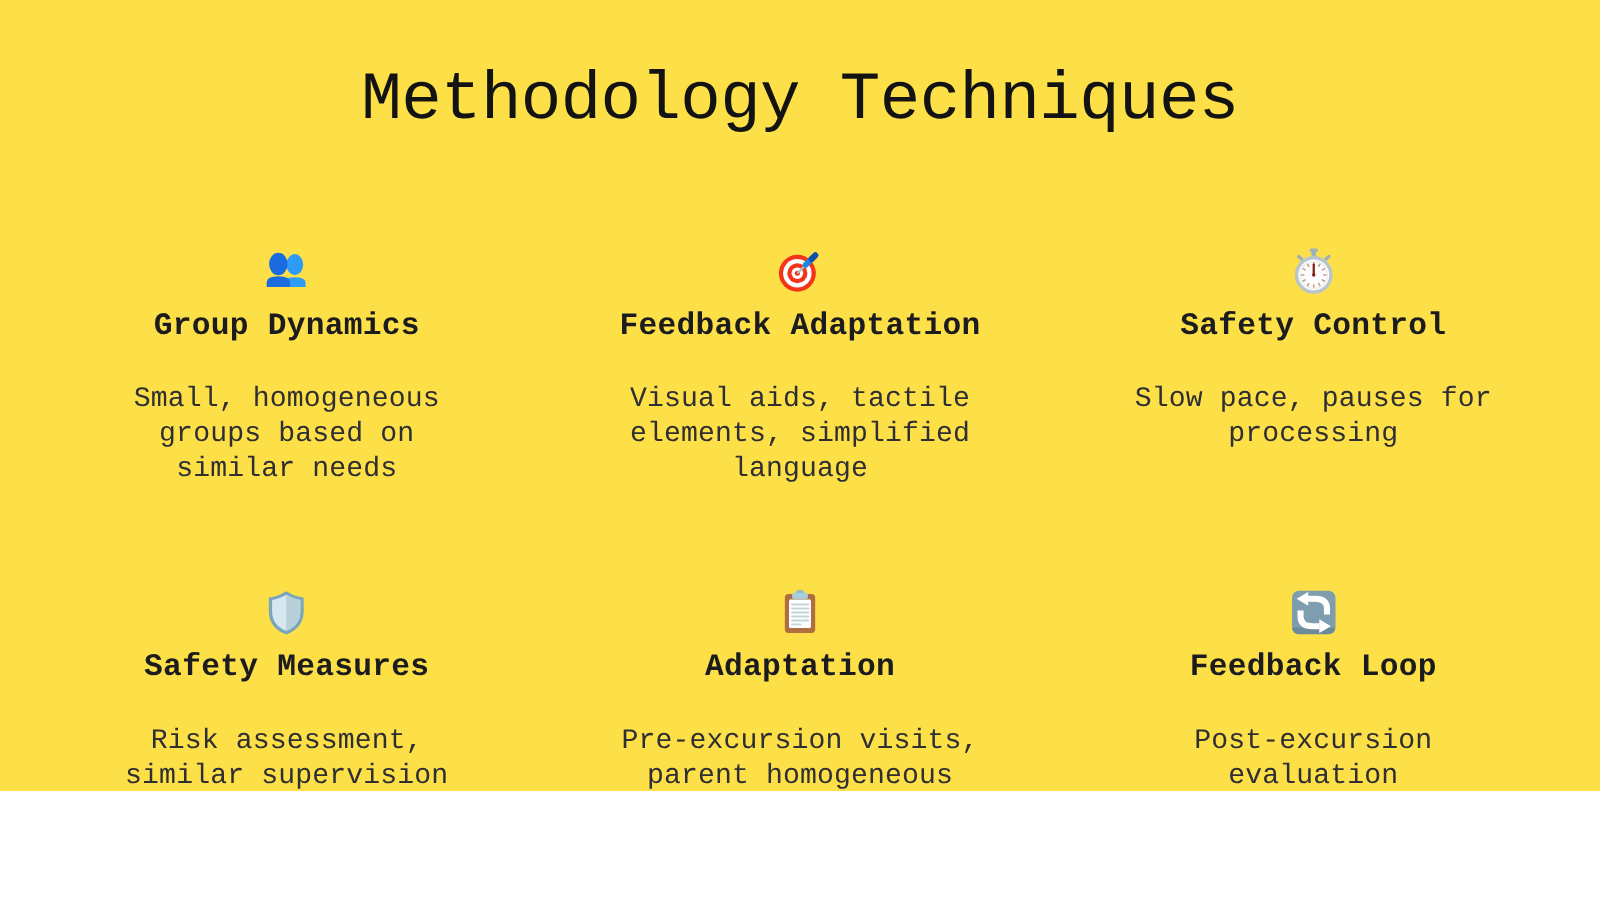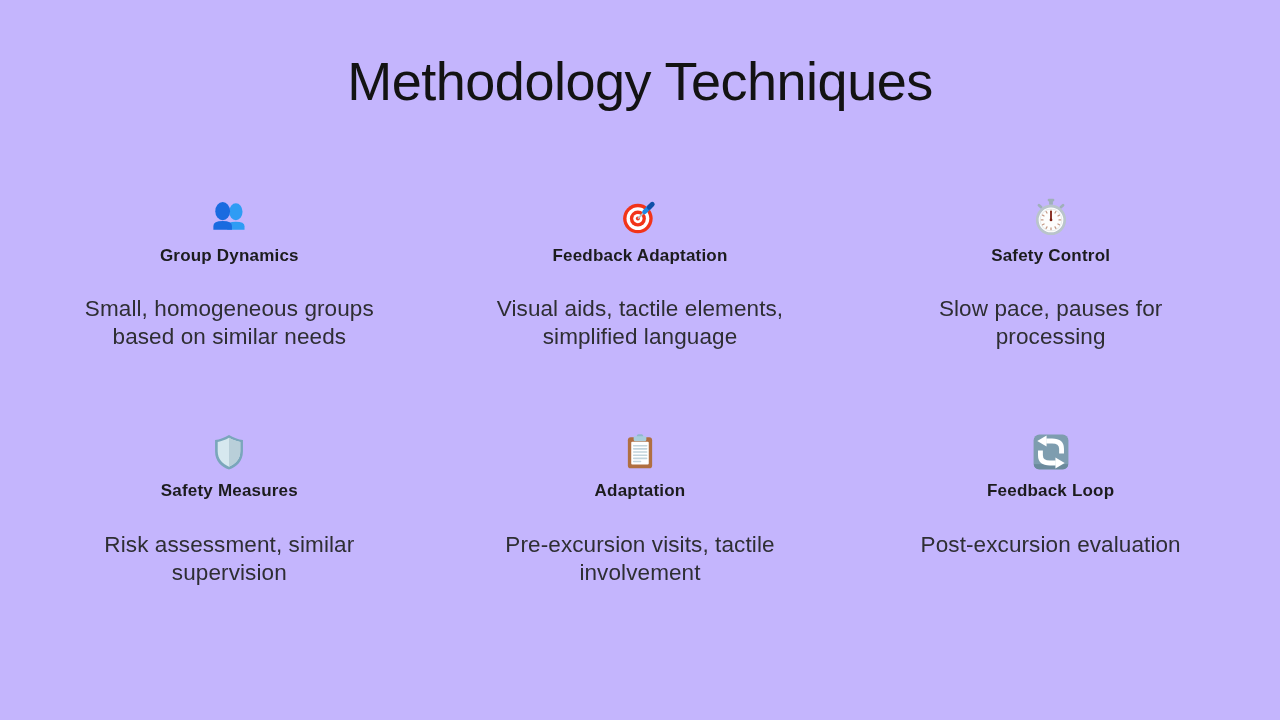--- a/index.html
+++ b/index.html
@@ -1,20 +1,20 @@
 <!DOCTYPE html>
 <html><head>
 <meta charset="utf-8">
 <style>
   html,body{margin:0;padding:0;background:#ffffff;}
   .slide{
     position:relative;
-    width:1280px;height:720px;
-    background:#c4b5fd;
-    font-family:Liberation Sans, sans-serif;
+    width:1280px;height:633px;
+    background:#fde047;
+    font-family:Liberation Mono, monospace;
     overflow:hidden;
   }
   .title{
     padding-top:50px;
     text-align:center;
     font-size:54px;
     font-weight:300;
     letter-spacing:-0.5px;
     color:#131313;
     line-height:1.15;
@@ -32,21 +32,21 @@
     flex-direction:column;
     align-items:center;
     text-align:center;
   }
   .icon{
     width:38px;height:38px;
     margin-bottom:10px;
     flex:0 0 auto;
   }
   .heading{
-    font-size:17px;
+    font-size:25px;
     font-weight:700;
     color:#1c1c1e;
     letter-spacing:0.2px;
     margin:0 0 13px 0;
     line-height:1.2;
     text-align:center;
   }
   .desc{
     font-size:22.5px;
     color:#2e2e33;
@@ -144,21 +144,21 @@
         <g stroke="#c2d4dc" stroke-width="1.5" stroke-linecap="round">
           <line x1="12" y1="12" x2="24.3" y2="12"></line>
           <line x1="12" y1="15" x2="24.3" y2="15"></line>
           <line x1="12" y1="18" x2="24.3" y2="18"></line>
           <line x1="12" y1="21" x2="24.3" y2="21"></line>
           <line x1="12" y1="24" x2="24.3" y2="24"></line>
           <line x1="12" y1="27" x2="18.5" y2="27"></line>
         </g>
       </svg>
       <h2 class="heading">Adaptation</h2>
-      <p class="desc">Pre-excursion visits, tactile involvement</p>
+      <p class="desc">Pre-excursion visits, parent homogeneous</p>
     </div>
 
     <div class="card">
       <svg class="icon" viewBox="0 0 36 36">
         <defs>
           <clipPath id="rep-clip">
               <rect x="1.5" y="1.5" width="33" height="33" rx="5.5"></rect>
             </clipPath>
         </defs>
         <rect x="1.5" y="1.5" width="33" height="33" rx="5.5" fill="#7e9daf"></rect>

